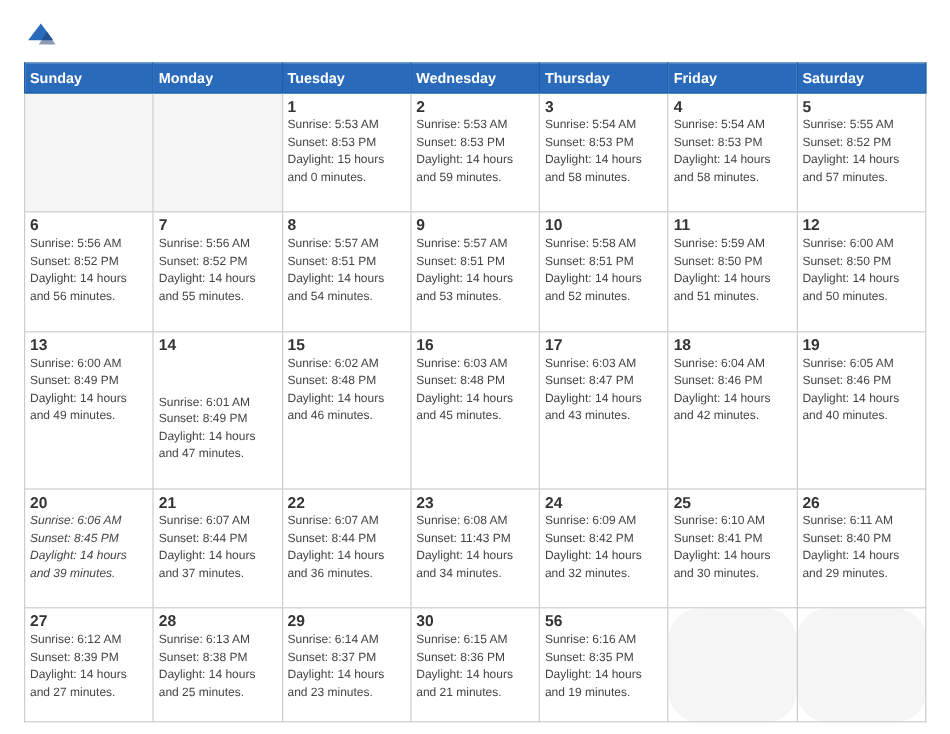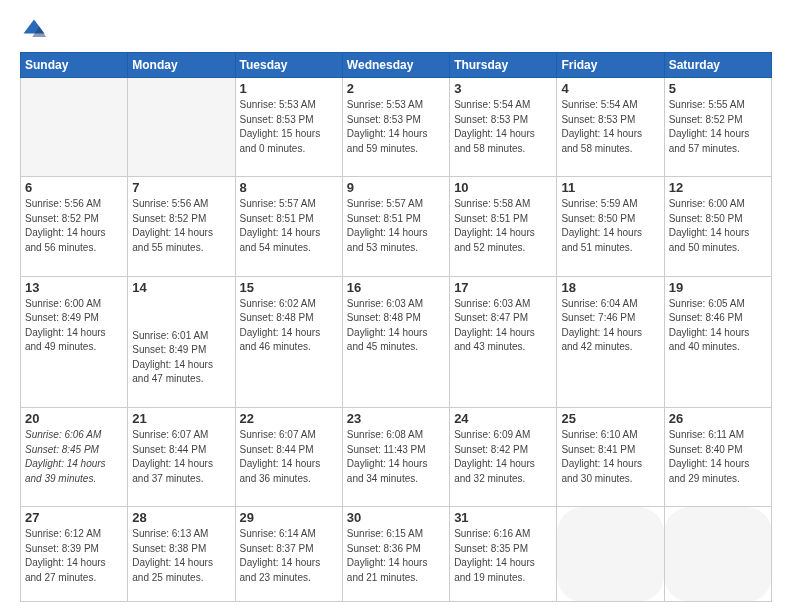--- a/index.html
+++ b/index.html
@@ -255,21 +255,21 @@
           <td>
             <span class="day-num">17</span>
             <div class="day-info" style="white-space: pre-line;">Sunrise: 6:03 AM
 Sunset: 8:47 PM
 Daylight: 14 hours
 and 43 minutes.</div>
           </td>
           <td>
             <span class="day-num">18</span>
             <div class="day-info" style="white-space: pre-line;">Sunrise: 6:04 AM
-Sunset: 7:46 PM
+Sunset: 8:46 PM
 Daylight: 14 hours
 and 42 minutes.</div>
           </td>
           <td>
             <span class="day-num">19</span>
             <div class="day-info" style="white-space: pre-line;">Sunrise: 6:05 AM
 Sunset: 8:46 PM
 Daylight: 14 hours
 and 40 minutes.</div>
           </td>
@@ -348,21 +348,21 @@
 and 23 minutes.</div>
           </td>
           <td>
             <span class="day-num">30</span>
             <div class="day-info" style="white-space: pre-line;">Sunrise: 6:15 AM
 Sunset: 8:36 PM
 Daylight: 14 hours
 and 21 minutes.</div>
           </td>
           <td>
-            <span class="day-num">31</span>
+            <span class="day-num">56</span>
             <div class="day-info" style="white-space: pre-line;">Sunrise: 6:16 AM
 Sunset: 8:35 PM
 Daylight: 14 hours
 and 19 minutes.</div>
           </td>
           <td class="empty"></td>
           <td class="empty"></td>
         </tr>
       </tbody>
   </table>

